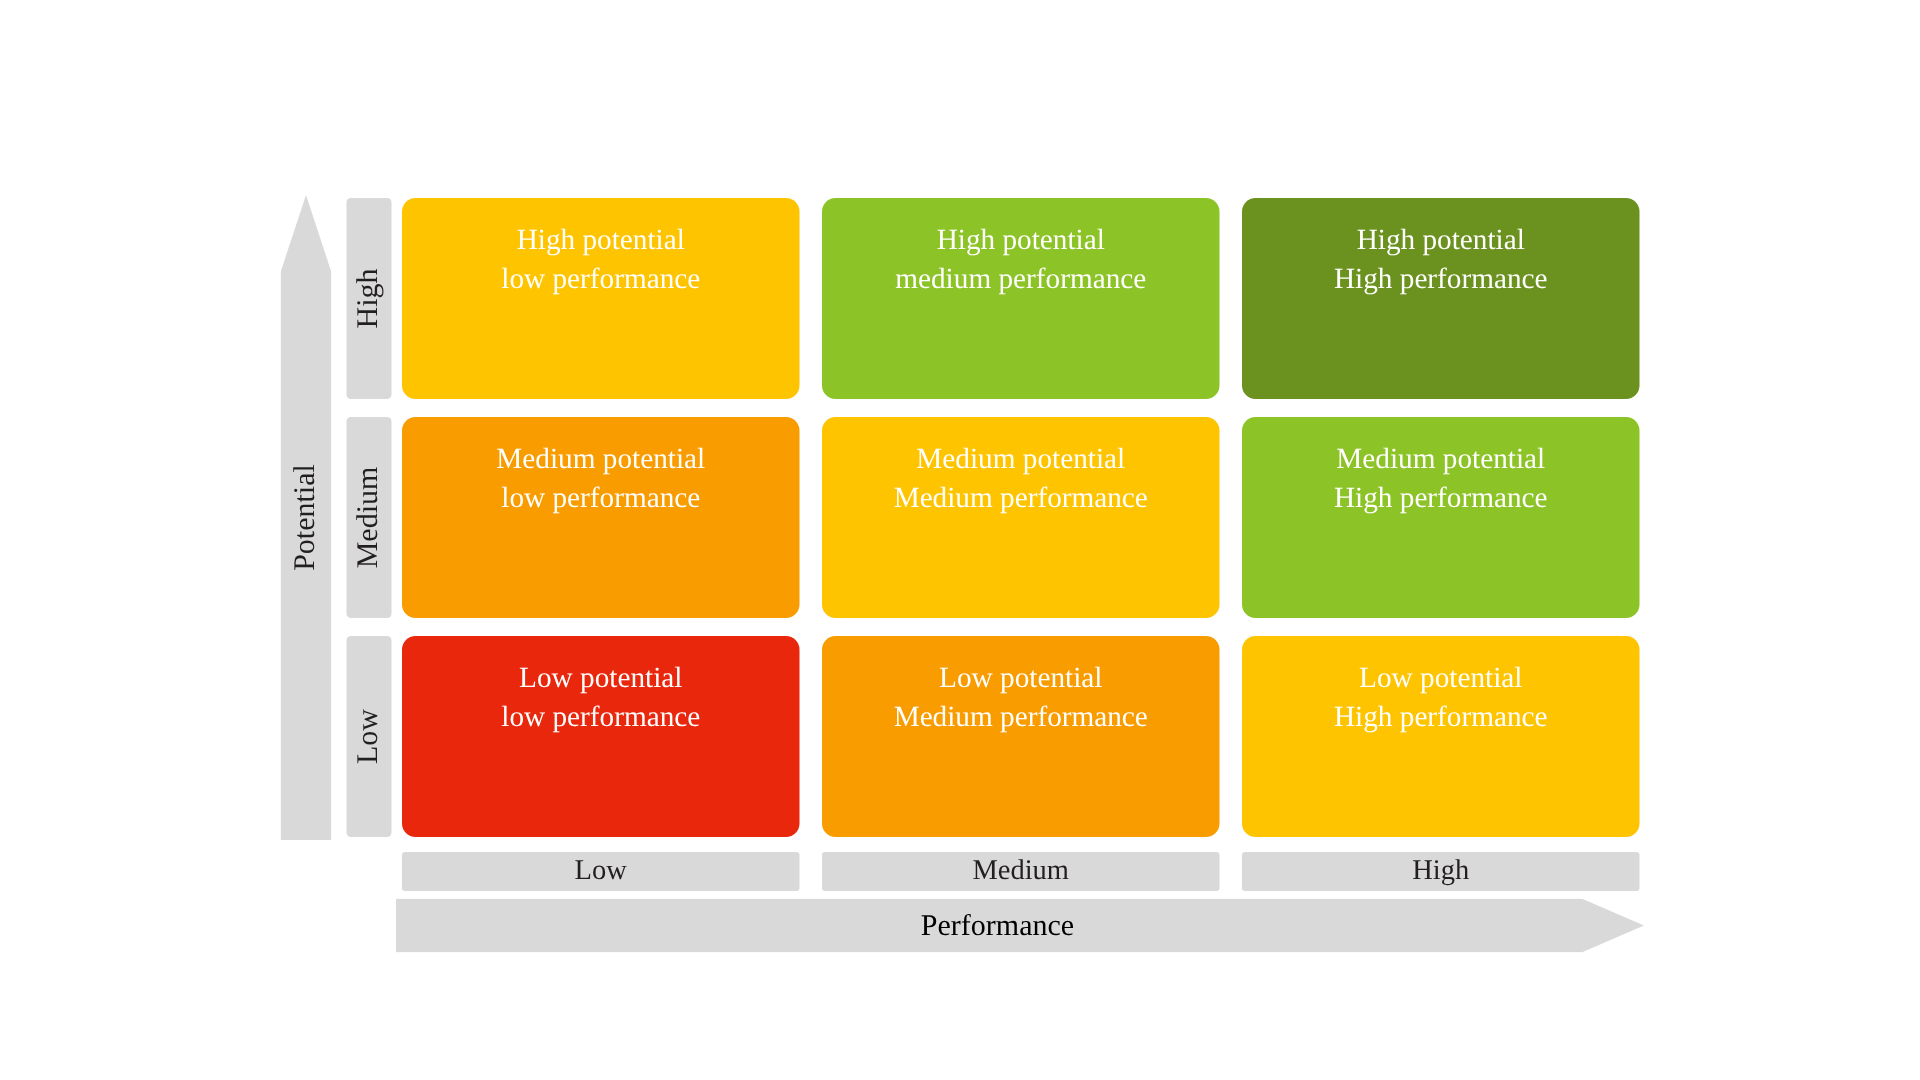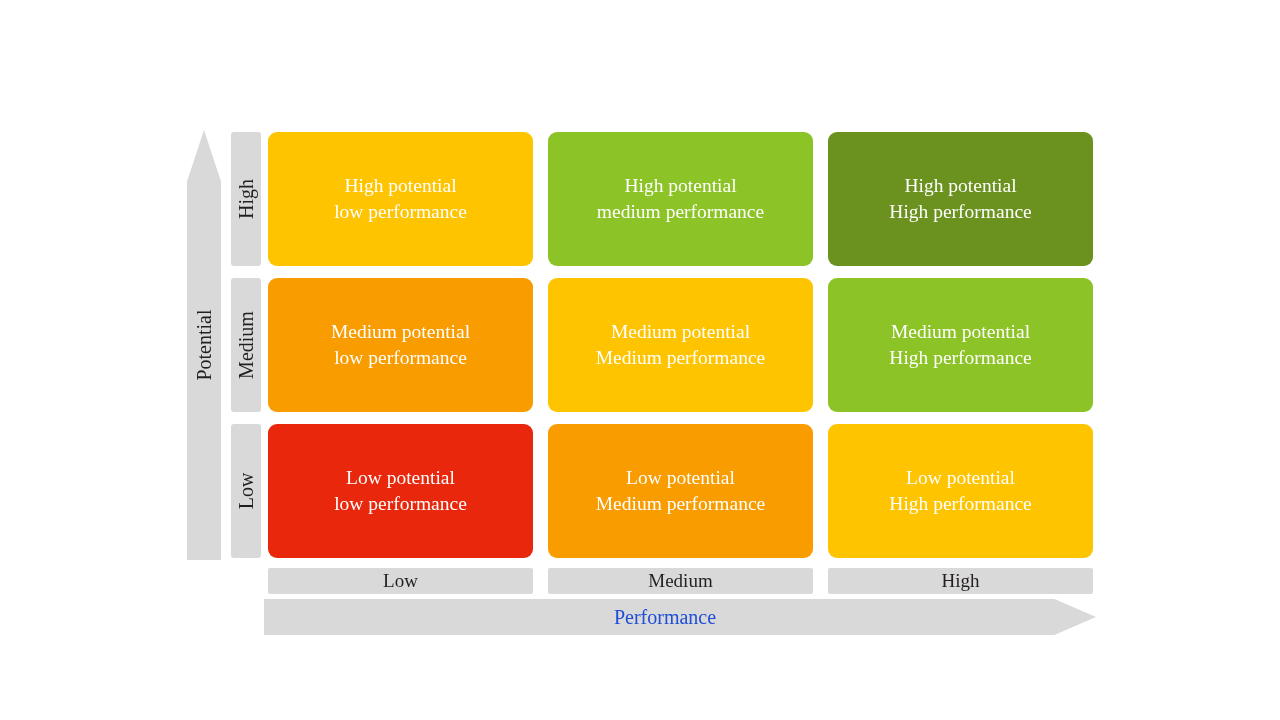--- a/index.html
+++ b/index.html
@@ -84,21 +84,21 @@
     height: 426px;
     display: grid;
     grid-template-columns: repeat(3, 265px);
     grid-template-rows: repeat(3, 134px);
     column-gap: 15px;
     row-gap: 12px;
   }
   .cell {
     border-radius: 9px;
     display: flex;
-    align-items: center;
+    align-items: flex-start;
     justify-content: center;
     text-align: center;
     color: #ffffff;
     font-size: 19.5px;
     line-height: 1.34;
     padding: 16px 10px;
     box-sizing: border-box;
   }
   .cell .l1, .cell .l2 { display: block; }
 
@@ -132,21 +132,21 @@
     height: 36px;
     background: #d9d9d9;
     -webkit-clip-path: polygon(0% 0%, 95% 0%, 100% 50%, 95% 100%, 0% 100%);
     clip-path: polygon(0% 0%, 95% 0%, 100% 50%, 95% 100%, 0% 100%);
     display: flex;
     align-items: center;
     justify-content: center;
   }
   .performance-arrow .hlabel {
     font-size: 20px;
-    color: #1d4ed8;
+    color: #000000;
     margin-right: 30px;
   }
 </style>
 </head>
 <body style="background: rgb(255, 255, 255);">
 
 <div class="slide">
 
 
   <div class="potential-arrow">

